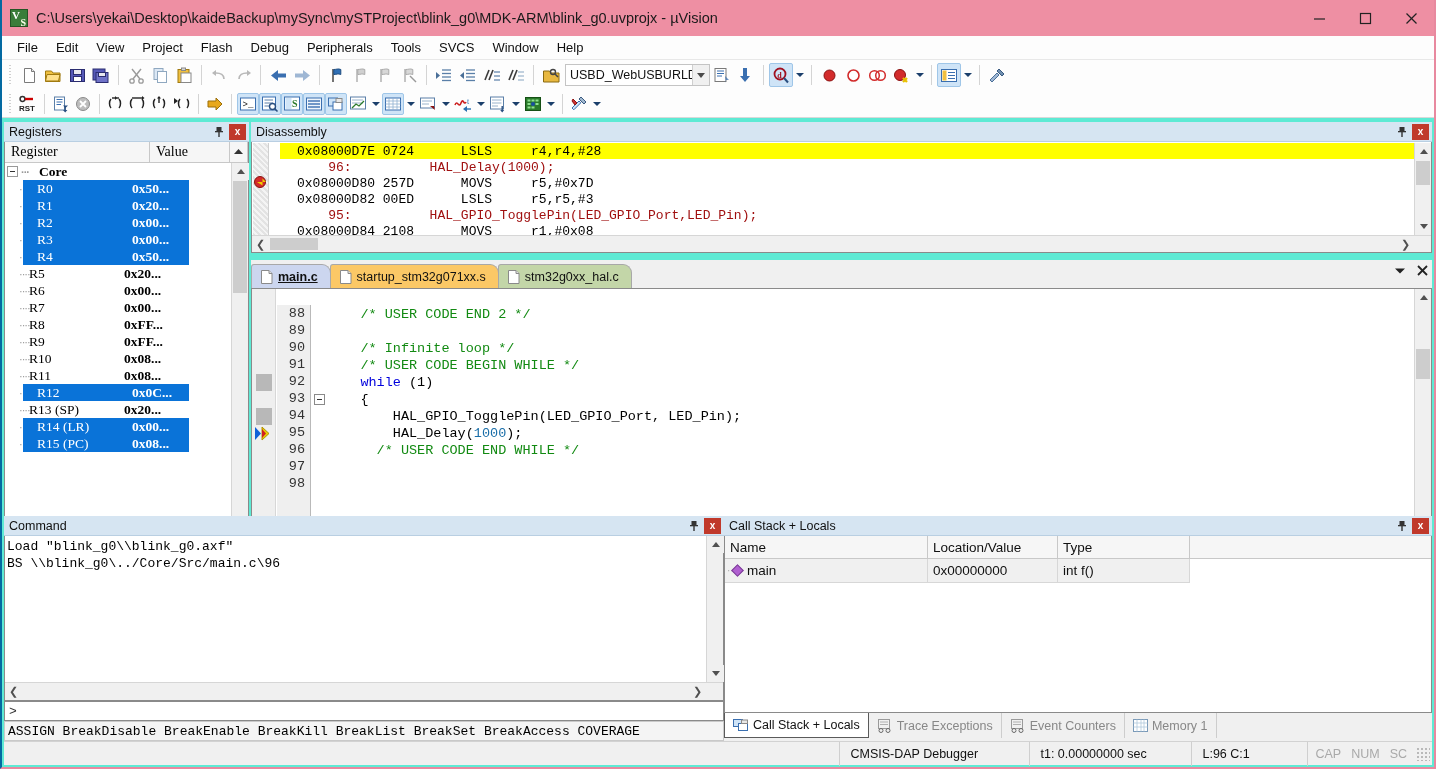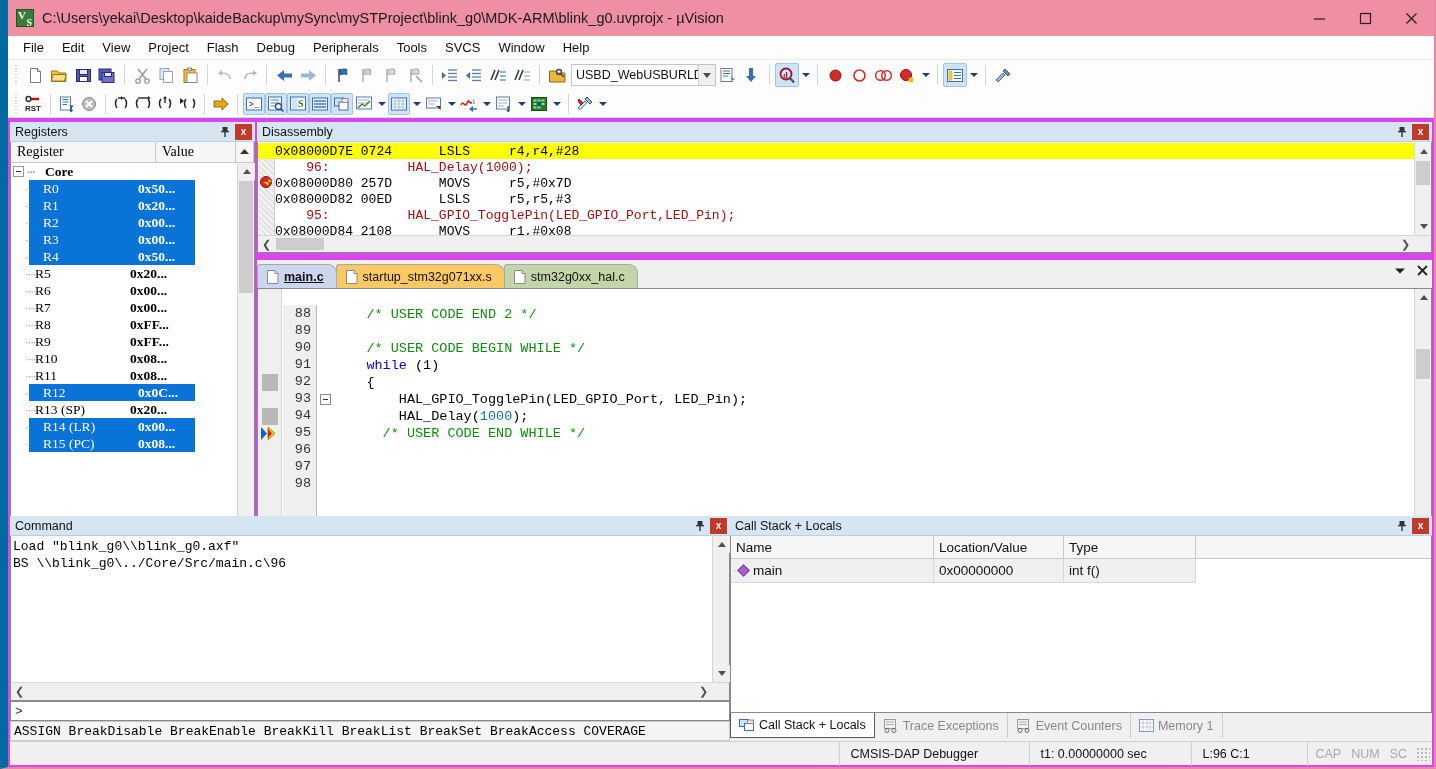--- a/index.html
+++ b/index.html
@@ -7,22 +7,22 @@
     margin: 0; padding: 0;
     width: 1436px; height: 769px;
     overflow: hidden;
     font-family: "Liberation Sans", sans-serif;
     font-size: 12px;
     background: #f0f0f0;
   }
   #app {
     width: 1436px; height: 769px;
     position: relative;
-    background: #d946ef;
-    border-left: 8px solid #0369a1;
+    background: #5eead4;
+    border-left: 2px solid #0369a1;
     border-right: 2px solid #e8899f;
     border-bottom: 2px solid #e8899f;
   }
 
   
   .titlebar {
     height: 36px;
     background: #ee8fa3;
     display: flex;
     align-items: center;
@@ -237,21 +237,21 @@
   }
 
   
   #disasm { left: 247px; right: 0; top: 0; height: 131px; background: #f0f0f0; }
   #disasm .panel-title { background: #d6e5f2; }
   #disasm .code {
     position: absolute; left: 0; right: 0; top: 20px; bottom: 0;
     background: #fff; border: 1px solid #8a8a8a; border-top: none;
     overflow: hidden;
   }
-  .dis-lines { position: absolute; left: 0; right: 17px; top: 1px; bottom: 17px; overflow: hidden; }
+  .dis-lines { position: absolute; left: 0; right: 17px; top: 1px; bottom: 17px; overflow: hidden; padding-left: 28px; }
   .dis-row {
     height: 16px; display: flex; align-items: center;
     font-family: "Liberation Mono", monospace; font-size: 13px;
     white-space: pre;
   }
   .dis-gutter {
     position: absolute; left: 1px; top: 1px; width: 16px; bottom: 17px;
     background: repeating-linear-gradient(45deg, #e3e3e3 0 2px, #f4f4f4 2px 4px);
     border-right: 1px solid #d0d0d0;
   }
@@ -1225,20 +1225,21 @@
         <div class="ed-foldcol">
           <div style="position:absolute;left:2px;top:105px;">
             <div class="fold-box"></div>
           </div>
         </div>
         <div class="ed-lines">
           <div id="ed-rows-host">
               <div class="ed-row">&nbsp;</div>
               <div class="ed-row"><span class="cmt">    /* USER CODE END 2 */</span></div>
               <div class="ed-row">&nbsp;</div>
+              <div class="ed-row"><span class="cmt">    /* Infinite loop */</span></div>
               <div class="ed-row"><span class="cmt">    /* USER CODE BEGIN WHILE */</span></div>
               <div class="ed-row"><span>    </span><span class="kw">while</span><span> (1)</span></div>
               <div class="ed-row"><span>    {</span></div>
               <div class="ed-row"><span>        HAL_GPIO_TogglePin(LED_GPIO_Port, LED_Pin);</span></div>
               <div class="ed-row"><span>        HAL_Delay(</span><span class="num">1000</span><span>);</span></div>
               <div class="ed-row"><span class="cmt">      /* USER CODE END WHILE */</span></div>
               <div class="ed-row">&nbsp;</div>
             </div>
         </div>
         <div class="vscroll" style="top:0;bottom:18px;">

